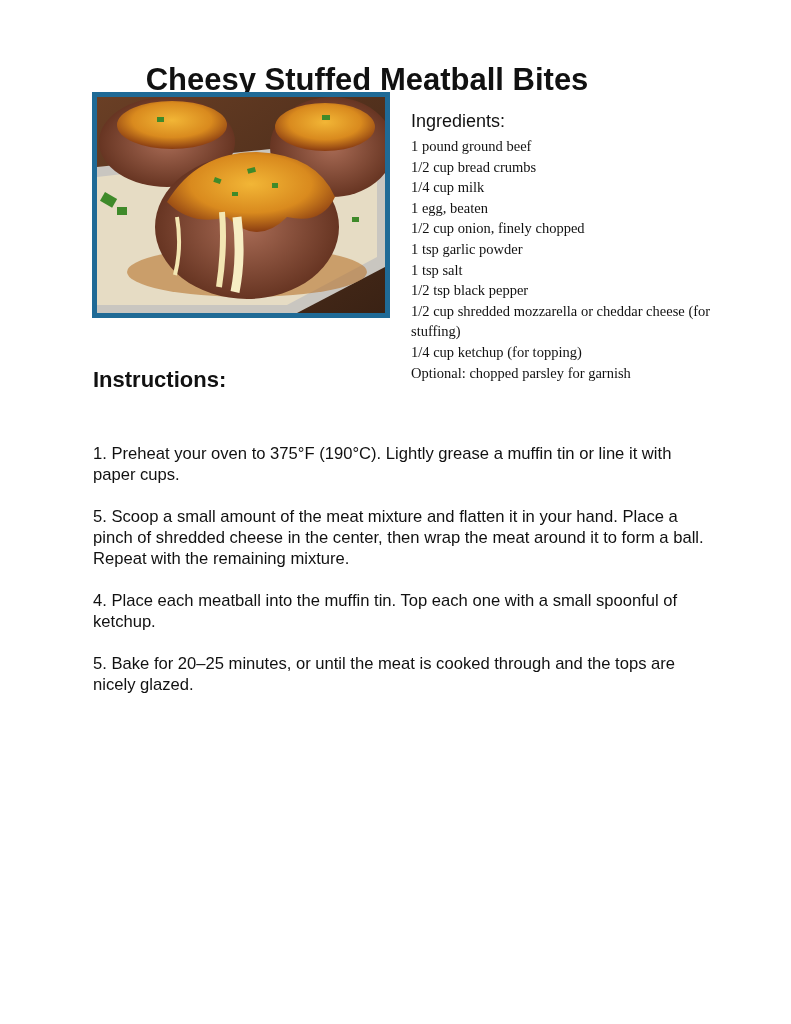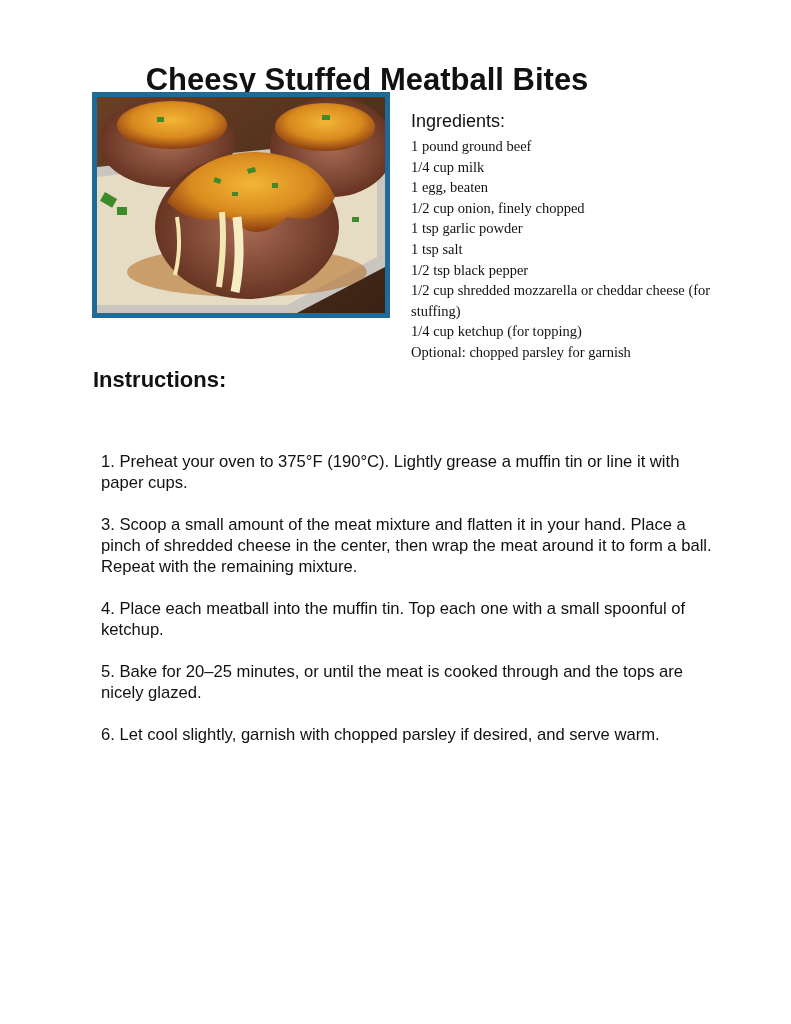--- a/index.html
+++ b/index.html
@@ -71,21 +71,21 @@
       top: 348px;
       font-size: 22px;
       font-weight: bold;
       line-height: 28px;
     }
     .steps {
       position: absolute;
       left: 93px;
       top: 443px;
       width: 615px;
-      margin: 8px;
+      margin: 0;
       padding: 0;
       list-style: none;
       font-size: 16.6px;
       line-height: 21px;
     }
     .steps li {
       margin: 0 0 21px 0;
       padding: 0;
     }
   </style>
@@ -142,32 +142,32 @@
       <rect x="20" y="110" width="10" height="8"></rect>
       <rect x="255" y="120" width="7" height="5"></rect>
     </g>
   </svg>
 </div>
 
 <h2 class="ingredients-heading">Ingredients:</h2>
 
 <ul class="ingredients-list">
   <li>1 pound ground beef</li>
+  <li>1/2 cup bread crumbs</li>
   <li>1/4 cup milk</li>
   <li>1 egg, beaten</li>
   <li>1/2 cup onion, finely chopped</li>
   <li>1 tsp garlic powder</li>
   <li>1 tsp salt</li>
   <li>1/2 tsp black pepper</li>
   <li>1/2 cup shredded mozzarella or cheddar cheese (for stuffing)</li>
   <li>1/4 cup ketchup (for topping)</li>
   <li>Optional: chopped parsley for garnish</li>
 </ul>
 
 <h2 class="instructions-heading">Instructions:</h2>
 
 <ol class="steps">
   <li>1. Preheat your oven to 375°F (190°C). Lightly grease a muffin tin or line it with paper cups.</li>
-  <li>3. Scoop a small amount of the meat mixture and flatten it in your hand. Place a pinch of shredded cheese in the center, then wrap the meat around it to form a ball. Repeat with the remaining mixture.</li>
+  <li>5. Scoop a small amount of the meat mixture and flatten it in your hand. Place a pinch of shredded cheese in the center, then wrap the meat around it to form a ball. Repeat with the remaining mixture.</li>
   <li>4. Place each meatball into the muffin tin. Top each one with a small spoonful of ketchup.</li>
   <li>5. Bake for 20–25 minutes, or until the meat is cooked through and the tops are nicely glazed.</li>
-  <li>6. Let cool slightly, garnish with chopped parsley if desired, and serve warm.</li>
 </ol>
 
 </body></html>

